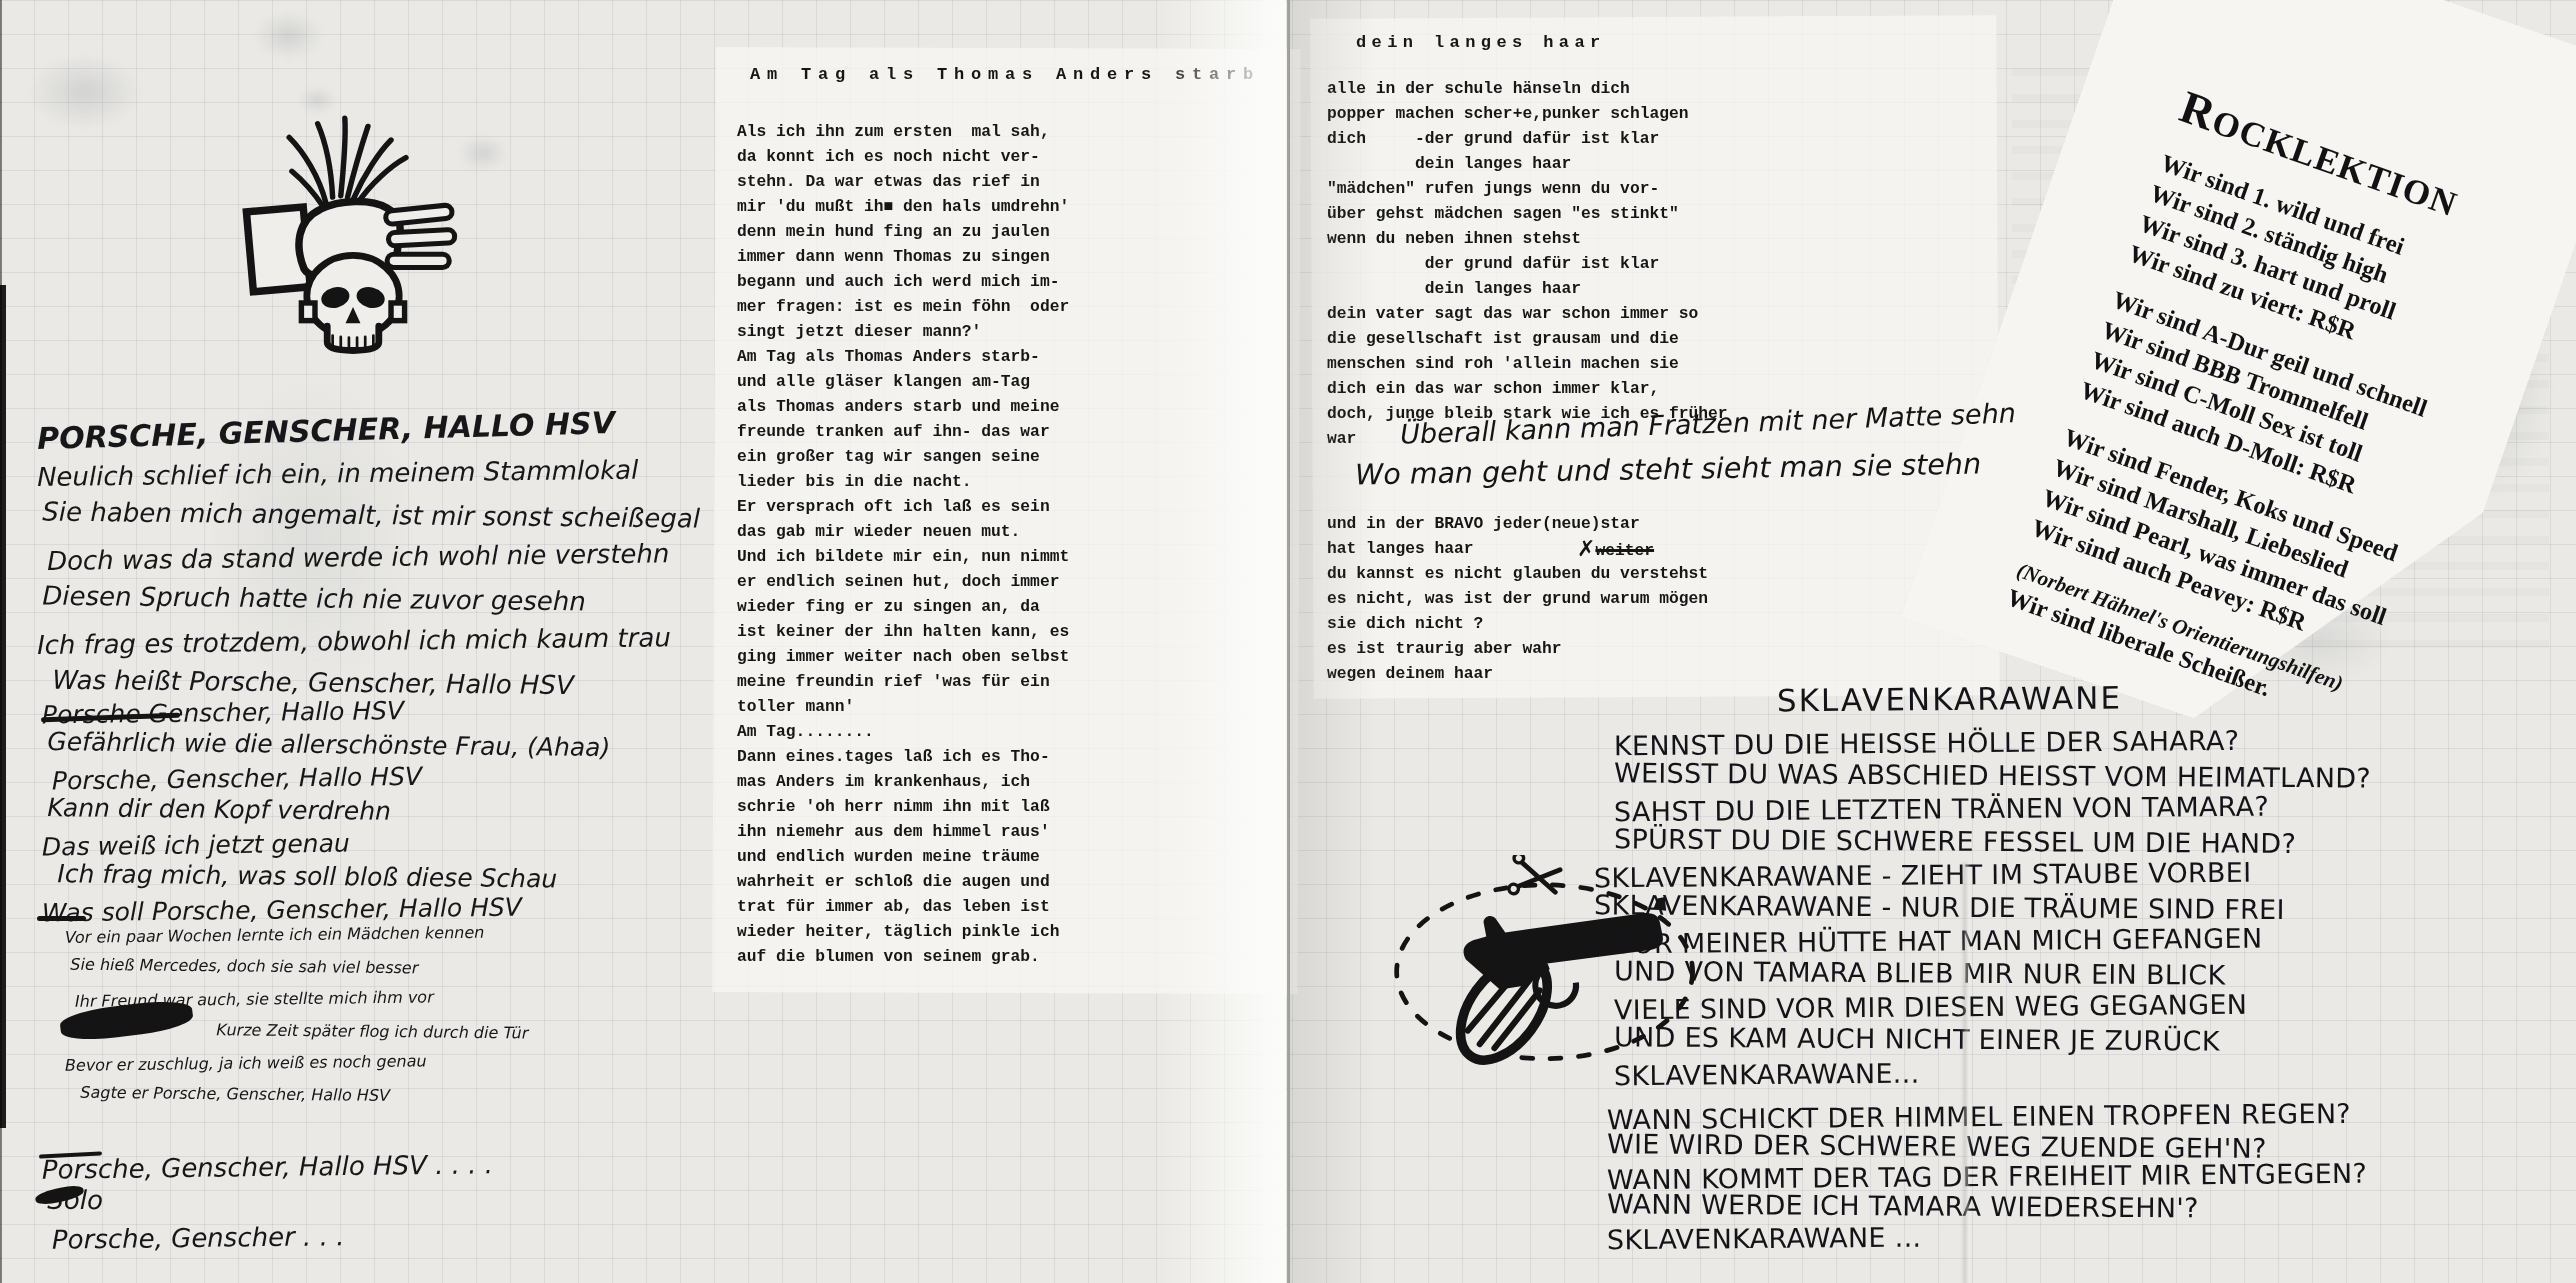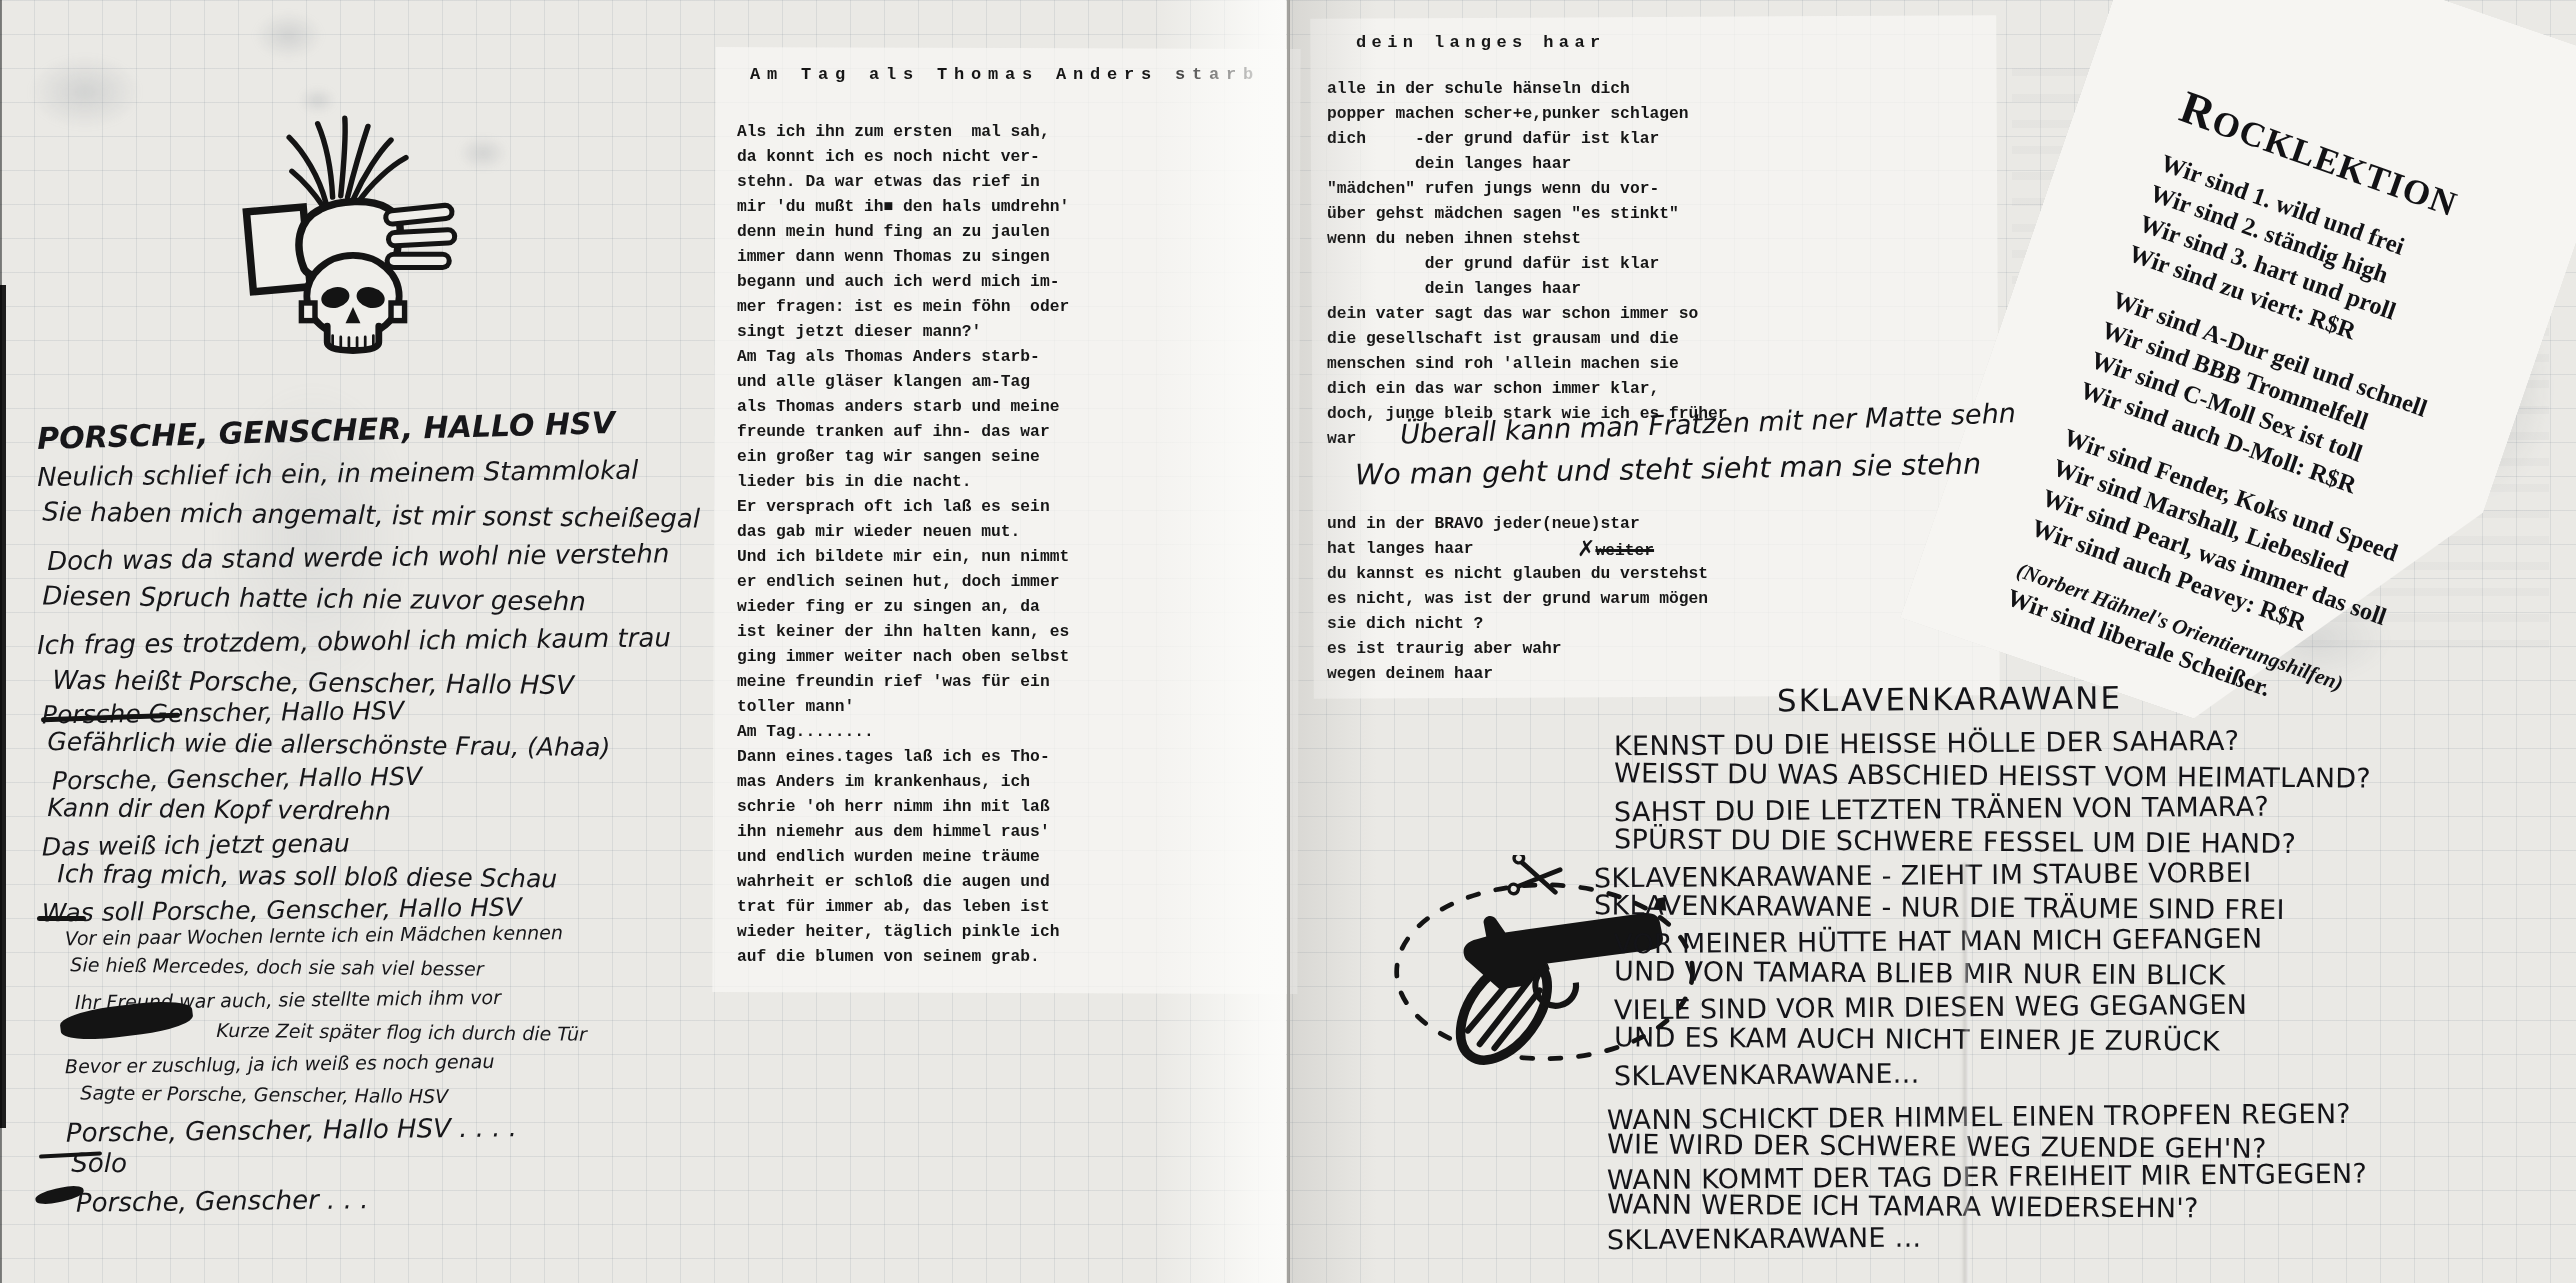--- a/index.html
+++ b/index.html
@@ -32,21 +32,21 @@
   
   .hw{font-family:"DejaVu Sans", cursive; font-style:italic; color:#17171a; z-index:2;}
   .hw-title{font-weight:bold; font-size:30px; transform:rotate(-1.6deg); letter-spacing:0; white-space:nowrap;}
   .hw-block{z-index:2;}
   .hw-line{white-space:nowrap;}
   .hw-block .hw-line:nth-child(2n){transform:rotate(.6deg) translateX(5.4px);}
   .hw-block .hw-line:nth-child(2n+1){transform:rotate(-.7deg);}
   .hw-block .hw-line:nth-child(3n){margin-left:9.5px;}
   .verse1{line-height:42px; font-size:26px;}
   .chorus{line-height:33px; font-size:25px;}
-  .verse2{line-height:32px; font-size:19px;font-style:italic;}
+  .verse2{line-height:32px; font-size:16px;font-style:italic;}
   .verse2 .hw-line:nth-child(4){padding-left:146px;}
   .outro{line-height:35px; font-size:26px;}
   .mark{position:absolute; background:#141414; z-index:3; border-radius:2.7px;}
   
   .mono{font-family:"Liberation Mono","DejaVu Sans Mono", monospace; font-weight:bold; color:#161616; z-index:2; white-space:pre;}
   .typed-title{font-size:17px; letter-spacing:6.8px; white-space:pre;}
   .typed-body .t-line{font-size:16.3px; line-height:25px; white-space:pre;}
   
   .hw-insert{position:absolute; font-family:"DejaVu Sans", cursive; font-style:italic; color:#141417; white-space:nowrap; z-index:2;}
   .crossed{text-decoration:line-through; text-decoration-thickness:2.7px;}
@@ -158,21 +158,21 @@
     <div class="mark" style="left:37px;top:916px;width:49px;height:5.4px;"></div>
     <div class="abs hw hw-block verse2" style="left:65px;top:919px;">
         <div class="hw-line">Vor ein paar Wochen lernte ich ein Mädchen kennen</div>
         <div class="hw-line">Sie hieß Mercedes, doch sie sah viel besser</div>
         <div class="hw-line">Ihr Freund war auch, sie stellte mich ihm vor</div>
         <div class="hw-line">Kurze Zeit später flog ich durch die Tür</div>
         <div class="hw-line">Bevor er zuschlug, ja ich weiß es noch genau</div>
         <div class="hw-line">Sagte er Porsche, Genscher, Hallo HSV</div>
       </div>
     <div class="mark" style="left:60px;top:1005px;width:133px;height:31px;border-radius:40%;transform:rotate(-7deg);"></div>
-    <div class="abs hw hw-block outro" style="left:42px;top:1113px;margin-left:24px;">
+    <div class="abs hw hw-block outro" style="left:42px;top:1150px;">
         <div class="hw-line">Porsche, Genscher, Hallo HSV . . . .</div>
         <div class="hw-line">Solo</div>
         <div class="hw-line">Porsche, Genscher . . .</div>
       </div>
     <div class="mark" style="left:39px;top:1153px;width:63px;height:4.1px;transform:rotate(-3deg);"></div>
     <div class="mark" style="left:35px;top:1188px;width:49px;height:13.6px;border-radius:45%;transform:rotate(-12deg);"></div>
   </section>
 
   <section>
     <div class="patch" style="left:714px;top:48px;width:585px;height:945px;transform:rotate(.2deg);"></div>

